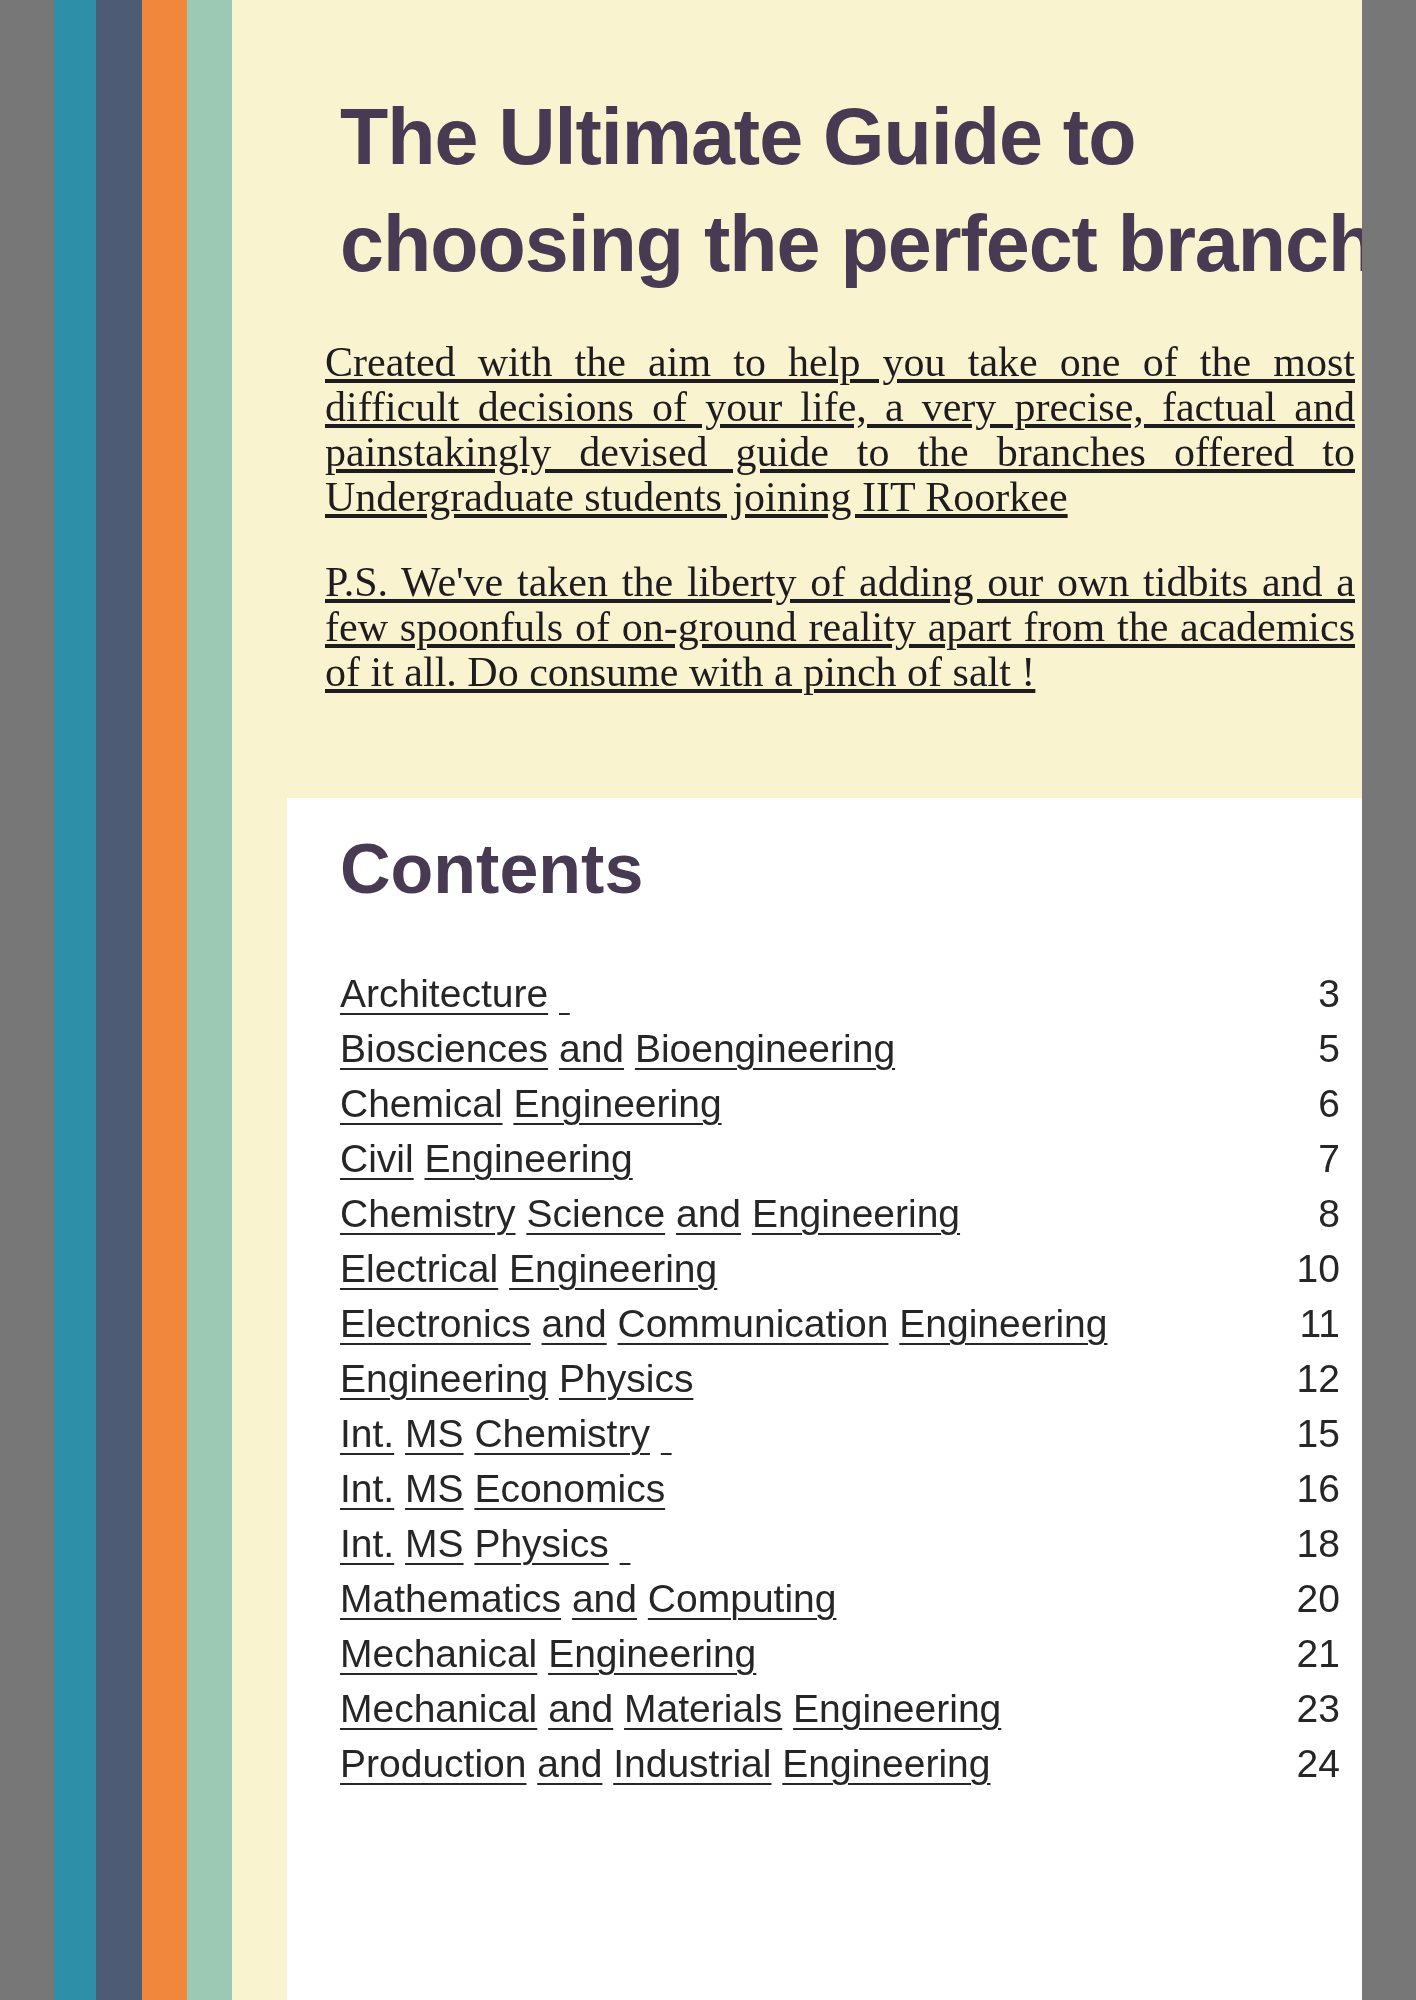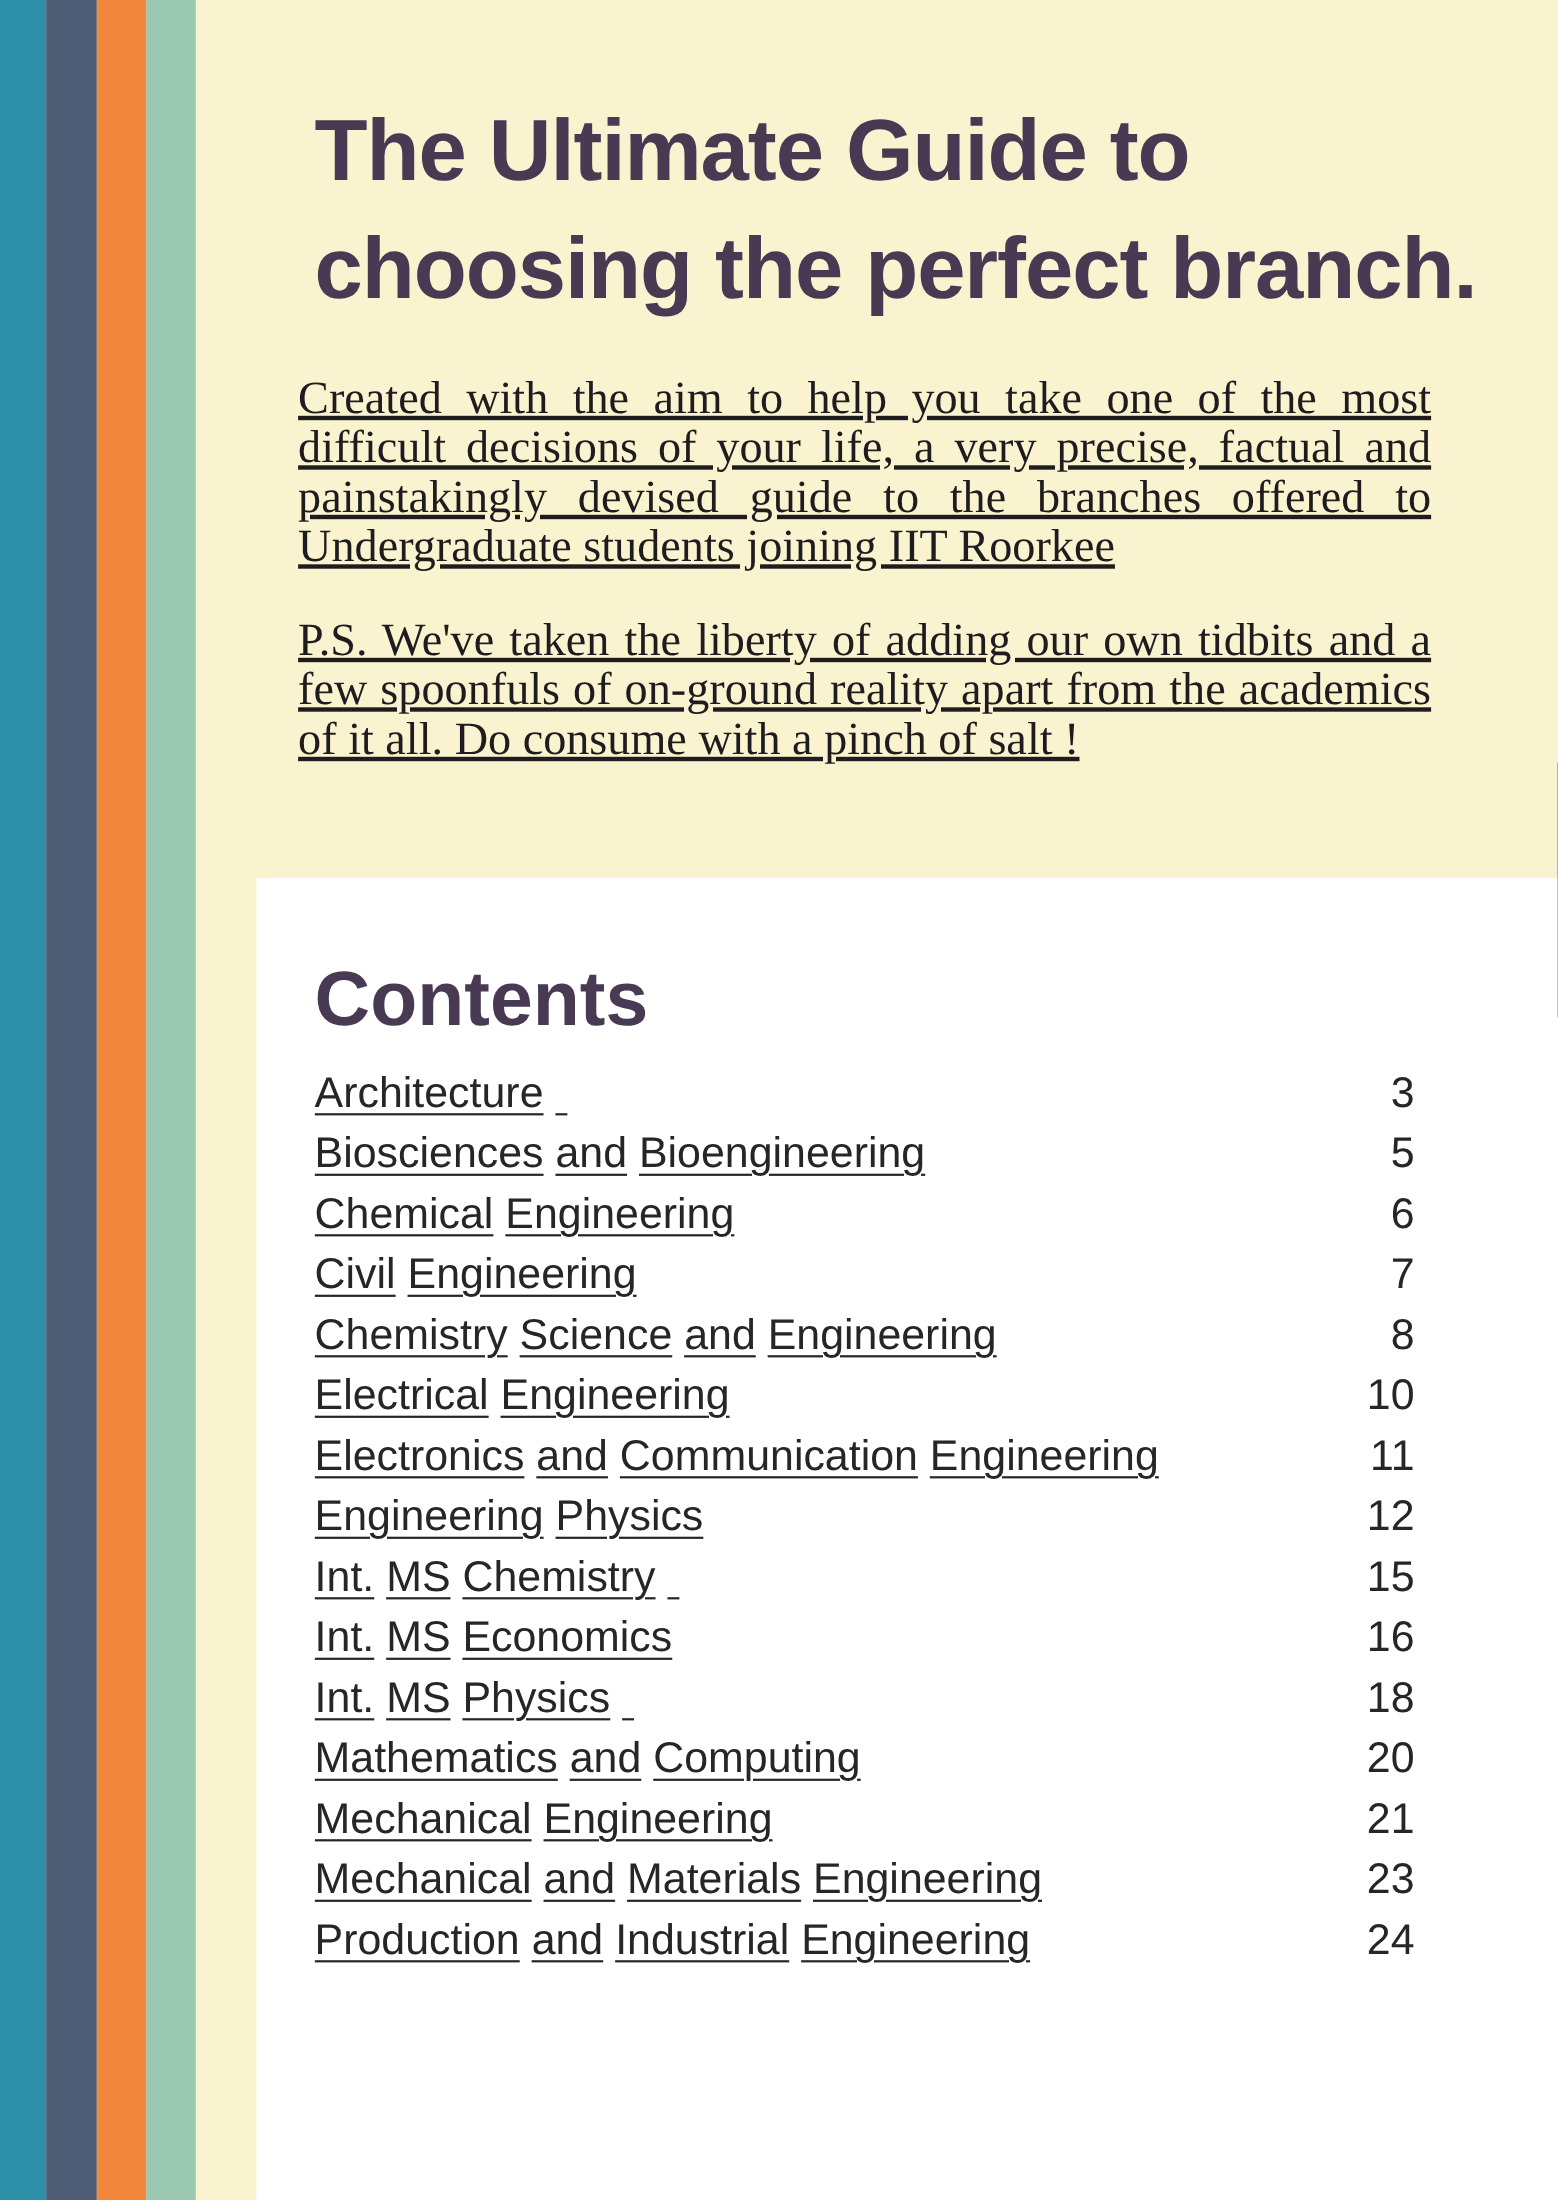--- a/index.html
+++ b/index.html
@@ -1,18 +1,18 @@
 <!DOCTYPE html>
 <html style="--cream: #faf3cf; --white: #ffffff; --purple: #473a52; --ink: #1f1c20; --toc-ink: #262626;"><head>
 <meta charset="utf-8">
 <style>
   html,body{margin:0;padding:0;background:#777;}
   .page{
     position:relative;
-    width:1416px;height:2000px;
+    width:1308px;height:2000px;
     margin:0 auto;
     background:var(--cream,#faf3cf);
     overflow:hidden;
     font-family:"Liberation Sans",sans-serif;
   }
   
   .stripes{position:absolute;left:0;top:0;bottom:0;width:178px;}
   .stripe{position:absolute;top:0;bottom:0;}
   
   .white-panel{
@@ -32,21 +32,21 @@
     font-family:"Liberation Serif",serif;
     font-size:42px;line-height:45px;
     color:var(--ink,#1f1c20);
     text-align:justify;
     text-decoration:underline;
   }
   .intro p{margin:0;}
   .intro p + p{margin-top:40px;}
   
   .contents-heading{
-    position:absolute;left:286px;top:866px;
+    position:absolute;left:286px;top:827px;
     font-weight:bold;font-size:70px;line-height:84px;
     color:var(--purple,#473a52);
   }
   
   .toc{
     position:absolute;left:286px;top:966px;width:1000px;
     font-size:39px;line-height:55px;
     font-weight:300;
     color:var(--toc-ink,#262626);
   }

